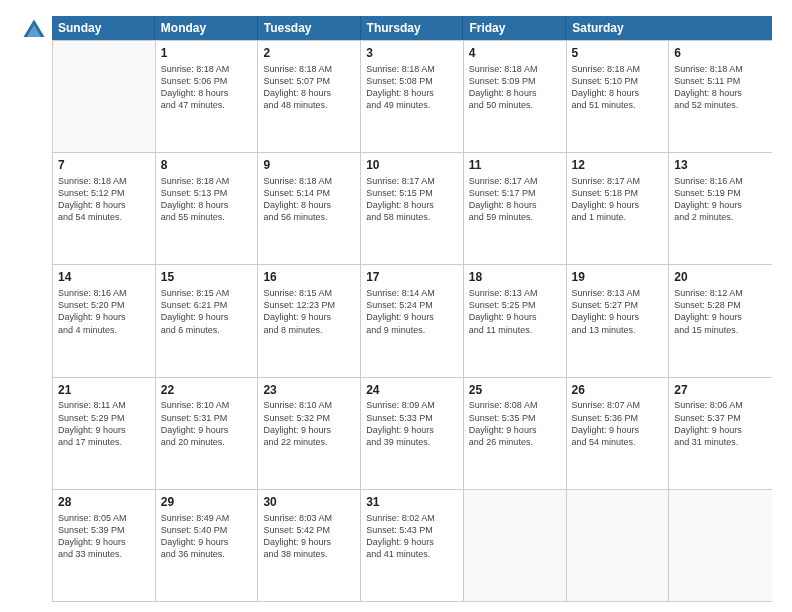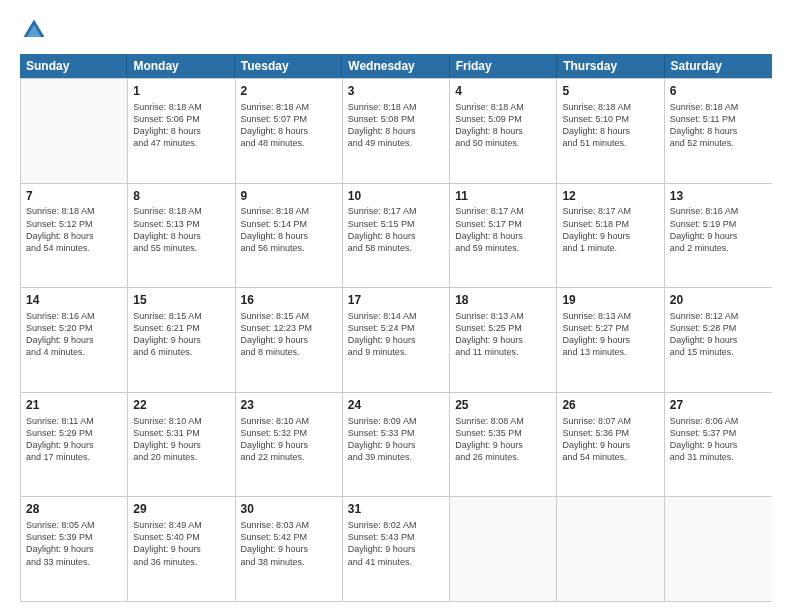--- a/index.html
+++ b/index.html
@@ -8,21 +8,21 @@
       background: #fff;
       width: 792px;
       height: 612px;
       overflow: hidden;
     }
     .page {
       width: 792px;
       height: 612px;
       padding: 16px 20px 10px 20px;
       display: flex;
-      flex-direction: column;
+      flex-direction: row;
     }
     .header {
       display: flex;
       justify-content: space-between;
       align-items: flex-start;
       margin-bottom: 10px;
     }
     .logo {
       display: flex;
       align-items: center;
@@ -134,23 +134,22 @@
       <div class="month-title"></div>
       <div class="subtitle"></div>
     </div>
   </div>
 
   <div class="calendar">
     <div class="cal-header">
     <div class="cal-header-cell">Sunday</div>
         <div class="cal-header-cell">Monday</div>
         <div class="cal-header-cell">Tuesday</div>
-        <div class="cal-header-cell">Wednesday</div>
+        <div class="cal-header-cell">Thursday</div>
         <div class="cal-header-cell">Friday</div>
-        <div class="cal-header-cell">Thursday</div>
         <div class="cal-header-cell">Saturday</div>
       </div>
     <div class="cal-body">
     <div class="cal-row">
           <div class="cal-cell empty"></div>
           <div class="cal-cell">
             <span class="day-number">1</span>
             <span class="cell-line">Sunrise: 8:18 AM</span>
             <span class="cell-line">Sunset: 5:06 PM</span>
             <span class="cell-line">Daylight: 8 hours</span>

